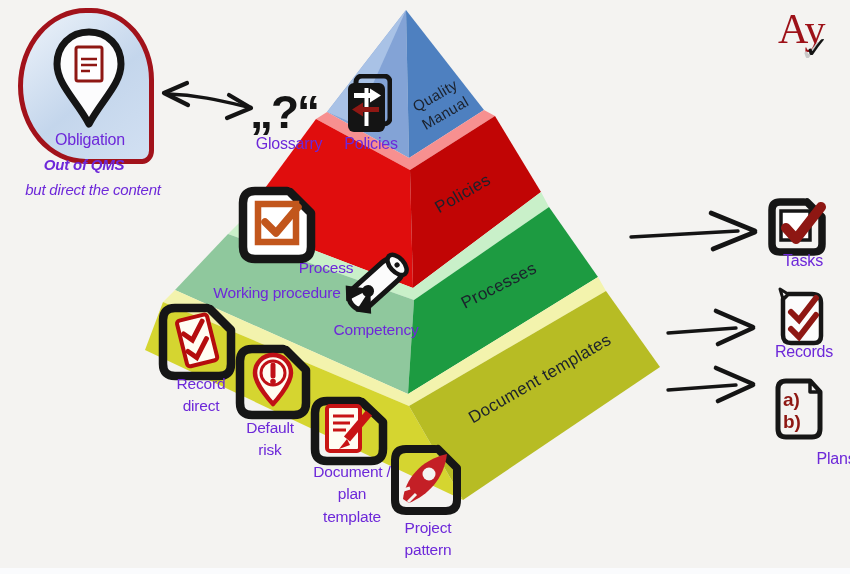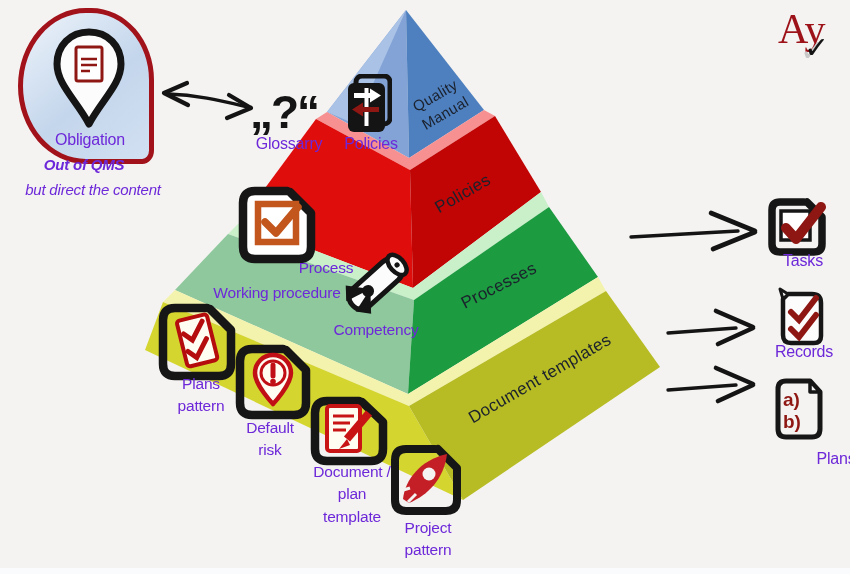--- a/index.html
+++ b/index.html
@@ -170,21 +170,21 @@
   <div class="face-lbl" style="left:540px;top:379px;">Document templates</div>
 
   <div class="lbl big" style="left:90px;top:140px;">Obligation</div>
   <div class="lbl italic-note" style="left:84px;top:165px;font-weight:bold;">Out of QMS</div>
   <div class="lbl italic-note" style="left:93px;top:190px;">but direct the content</div>
   <div class="lbl big" style="left:289px;top:144px;">Glossarry</div>
   <div class="lbl big" style="left:371px;top:144px;">Policies</div>
   <div class="lbl" style="left:278px;top:268px;white-space:nowrap;margin-left:48px;">Process</div>
   <div class="lbl" style="left:277px;top:293px;white-space:nowrap;">Working procedure</div>
   <div class="lbl" style="left:376px;top:330px;white-space:nowrap;text-align:center;">Competency</div>
-  <div class="lbl" style="left:201px;top:395px;width:64px;">Plans pattern</div>
+  <div class="lbl" style="left:201px;top:395px;width:64px;">Record direct</div>
   <div class="lbl" style="left:270px;top:439px;width:62px;">Default risk</div>
   <div class="lbl" style="left:352px;top:495px;width:88px;">Document / plan template</div>
   <div class="lbl" style="left:428px;top:539px;width:70px;">Project pattern</div>
 
   <div class="lbl big" style="left:803px;top:261px;">Tasks</div>
   <div class="lbl big" style="left:804px;top:352px;">Records</div>
   <div class="lbl big" style="left:836px;top:459px;">Plans</div>
 
   <div class="bottom-strip"></div>
 </div>

